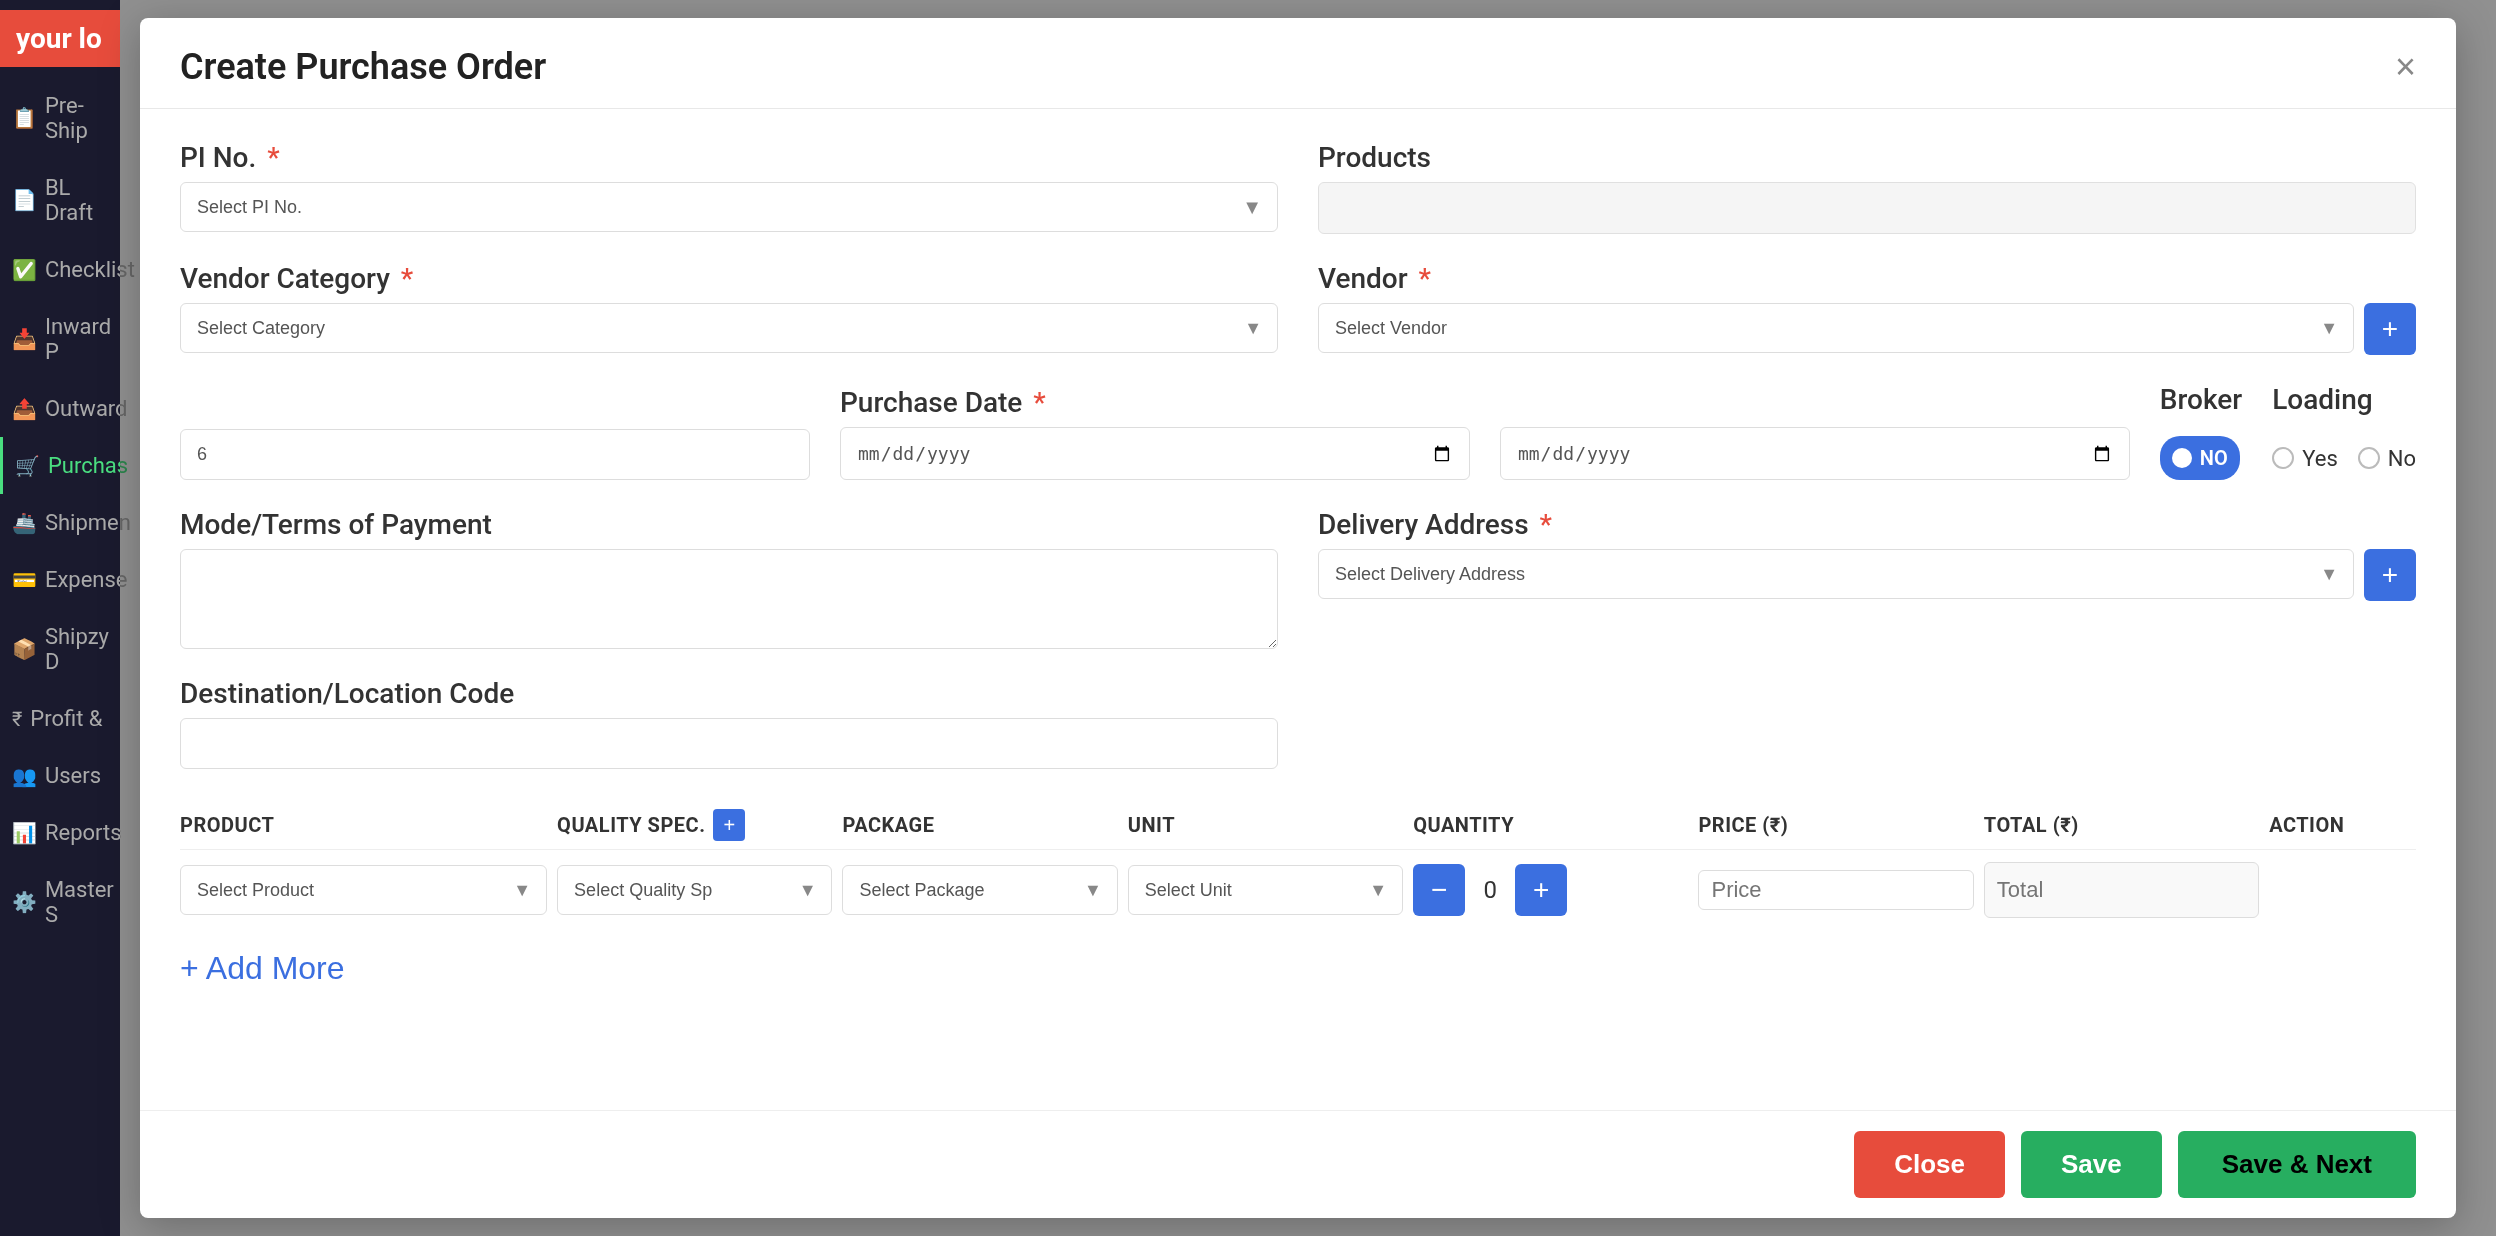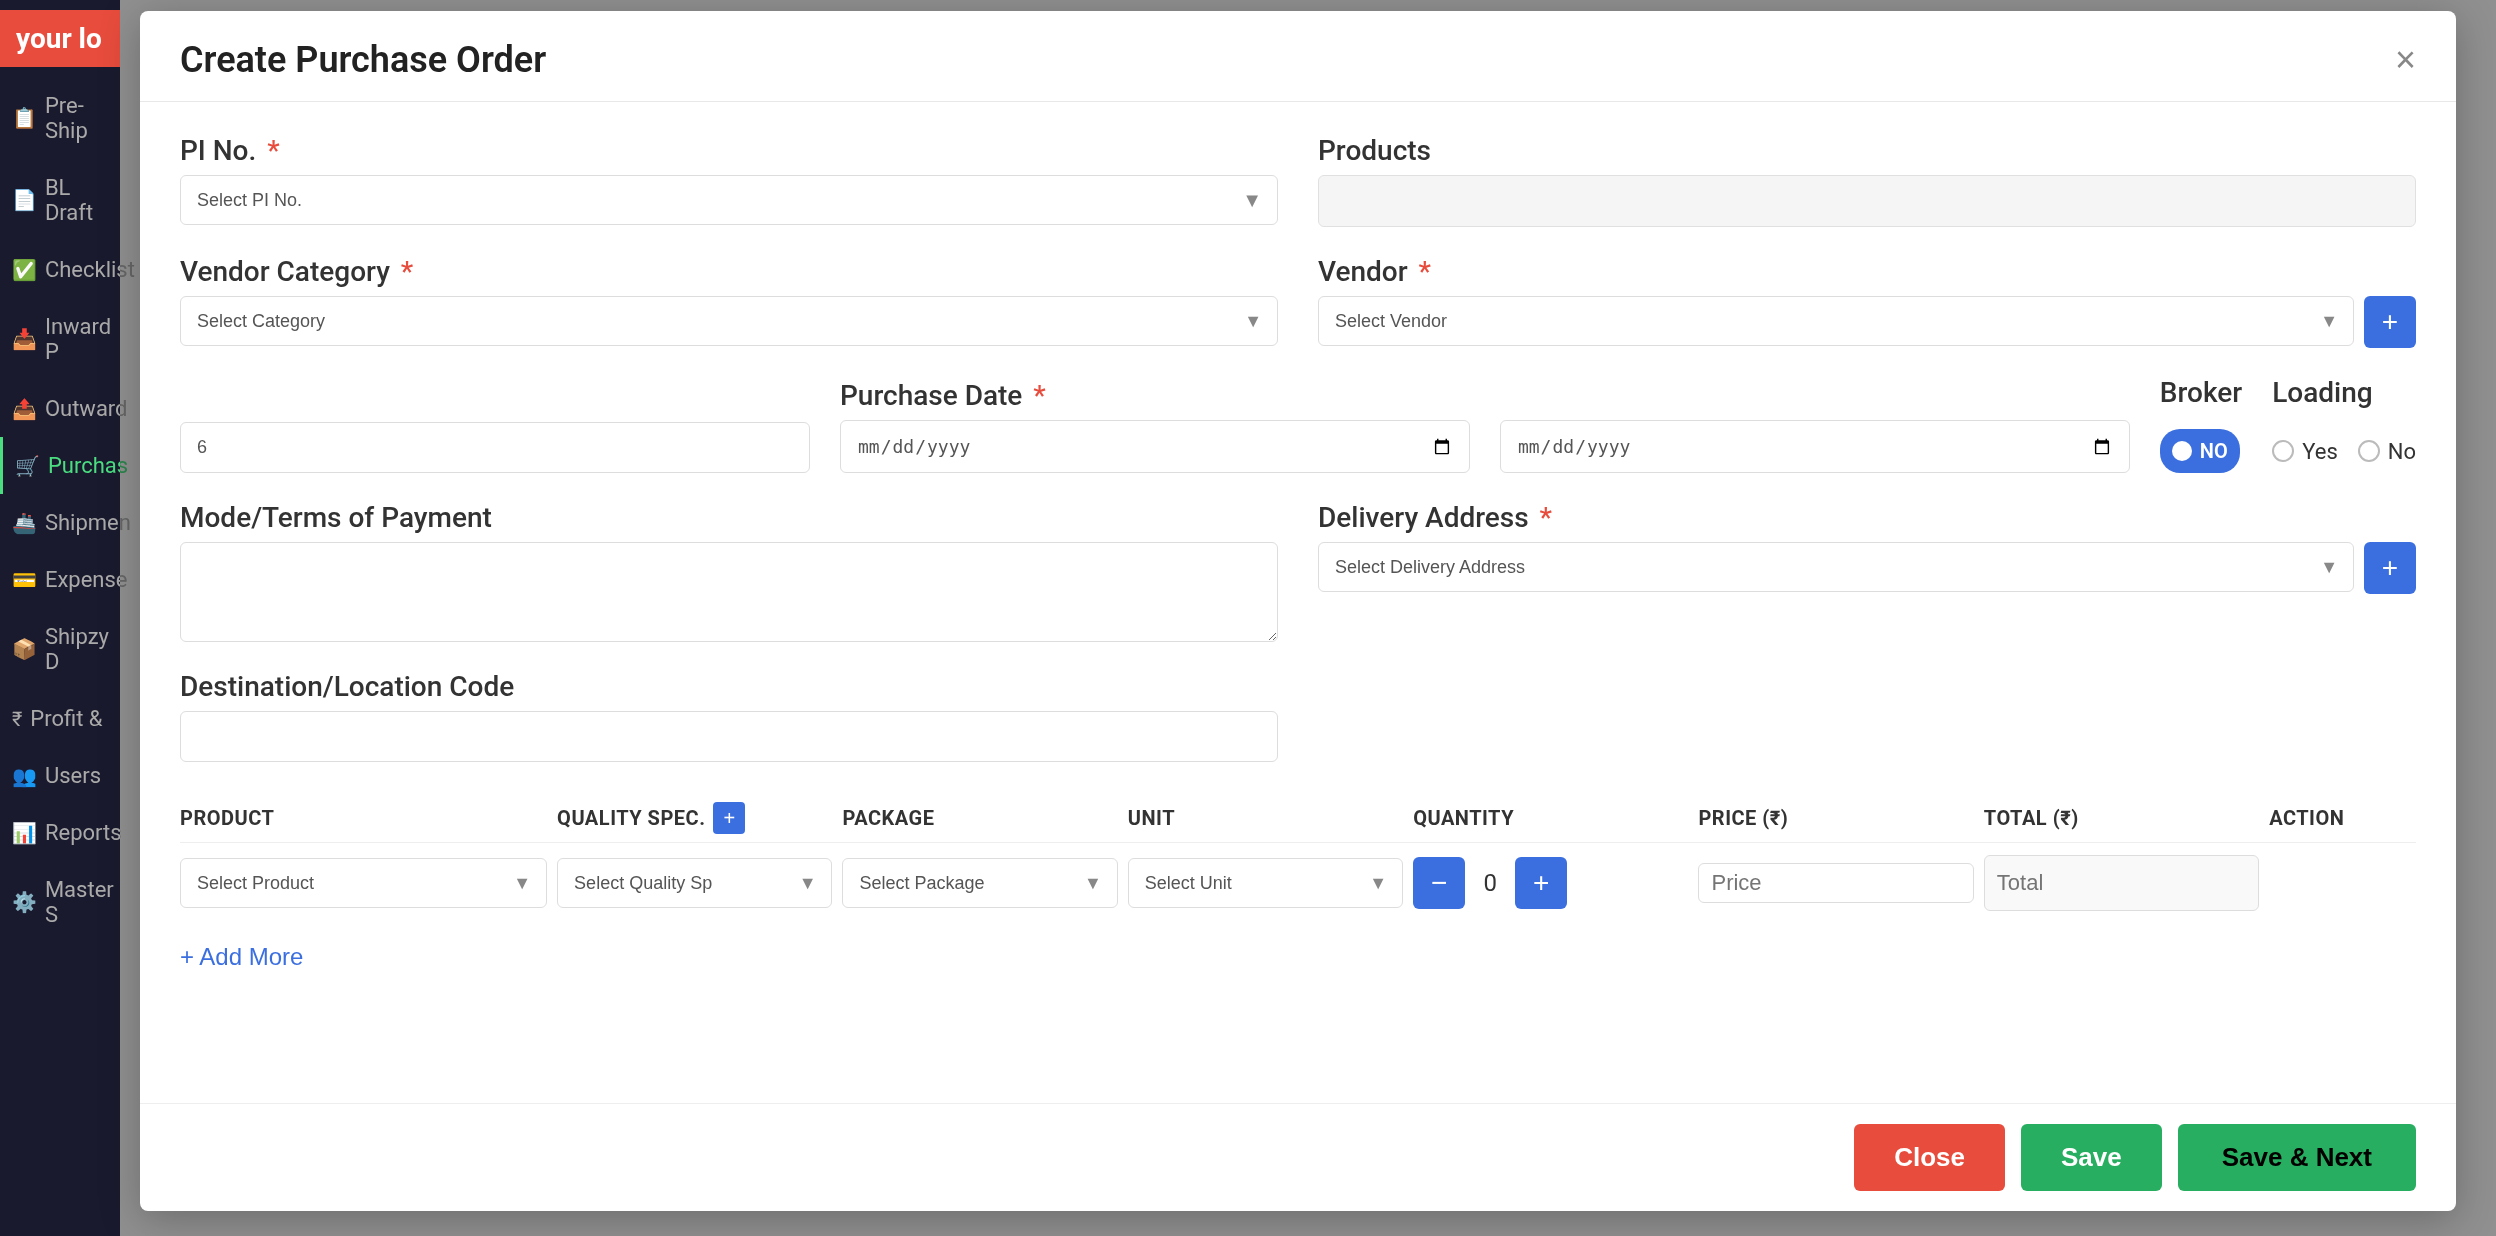--- a/index.html
+++ b/index.html
@@ -45,21 +45,21 @@
       top: 0;
       width: calc(2496px - 120px);
       height: 100%;
       background: rgba(0,0,0,0.4);
     }
 
     
     .modal {
       position: absolute;
       left: 140px;
-      top: 11px;
+      top: 18px;
       width: 2316px;
       height: 1200px;
       background: #fff;
       border-radius: 8px;
       box-shadow: 0 8px 40px rgba(0,0,0,0.25);
       display: flex;
       flex-direction: column;
       overflow: hidden;
     }
     .modal-header {
@@ -291,21 +291,21 @@
       padding: 14px 12px;
       font-size: 22px;
       color: #aaa;
       background: #f9f9f9;
       width: 100%;
     }
     .add-more-btn {
       background: none;
       border: none;
       color: #3b6fe0;
-      font-size: 24px;
+      font-size: 32px;
       cursor: pointer;
       padding: 8px 0;
       display: flex;
       align-items: center;
       gap: 6px;
       margin-top: 12px;
     }
 
     
     .modal-footer {

